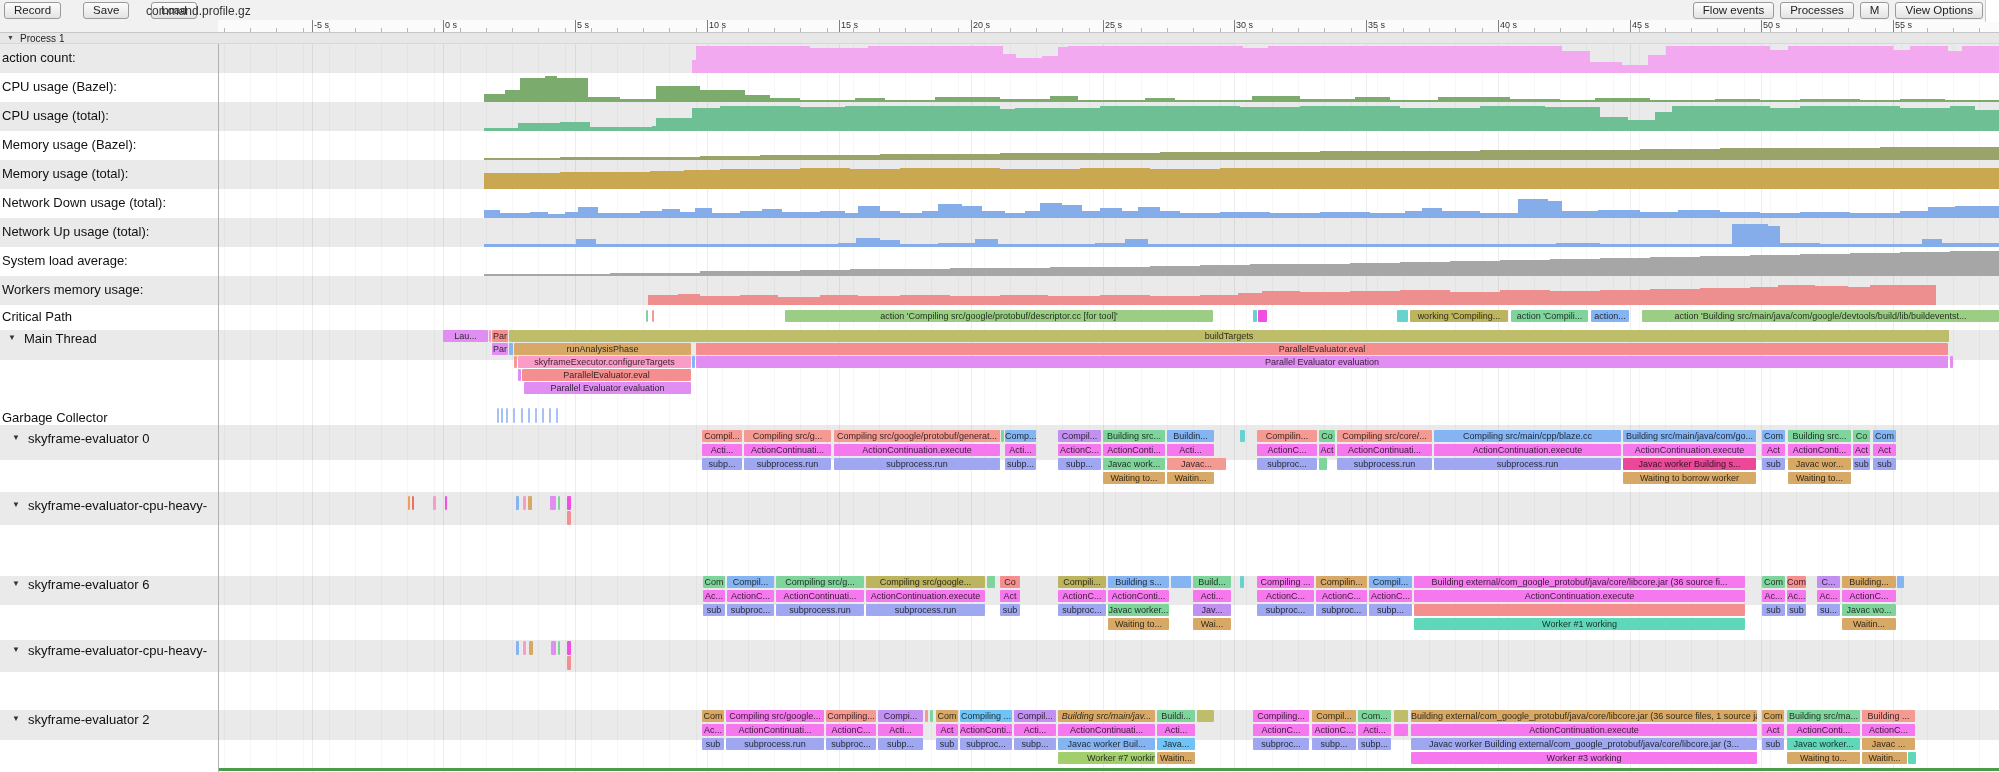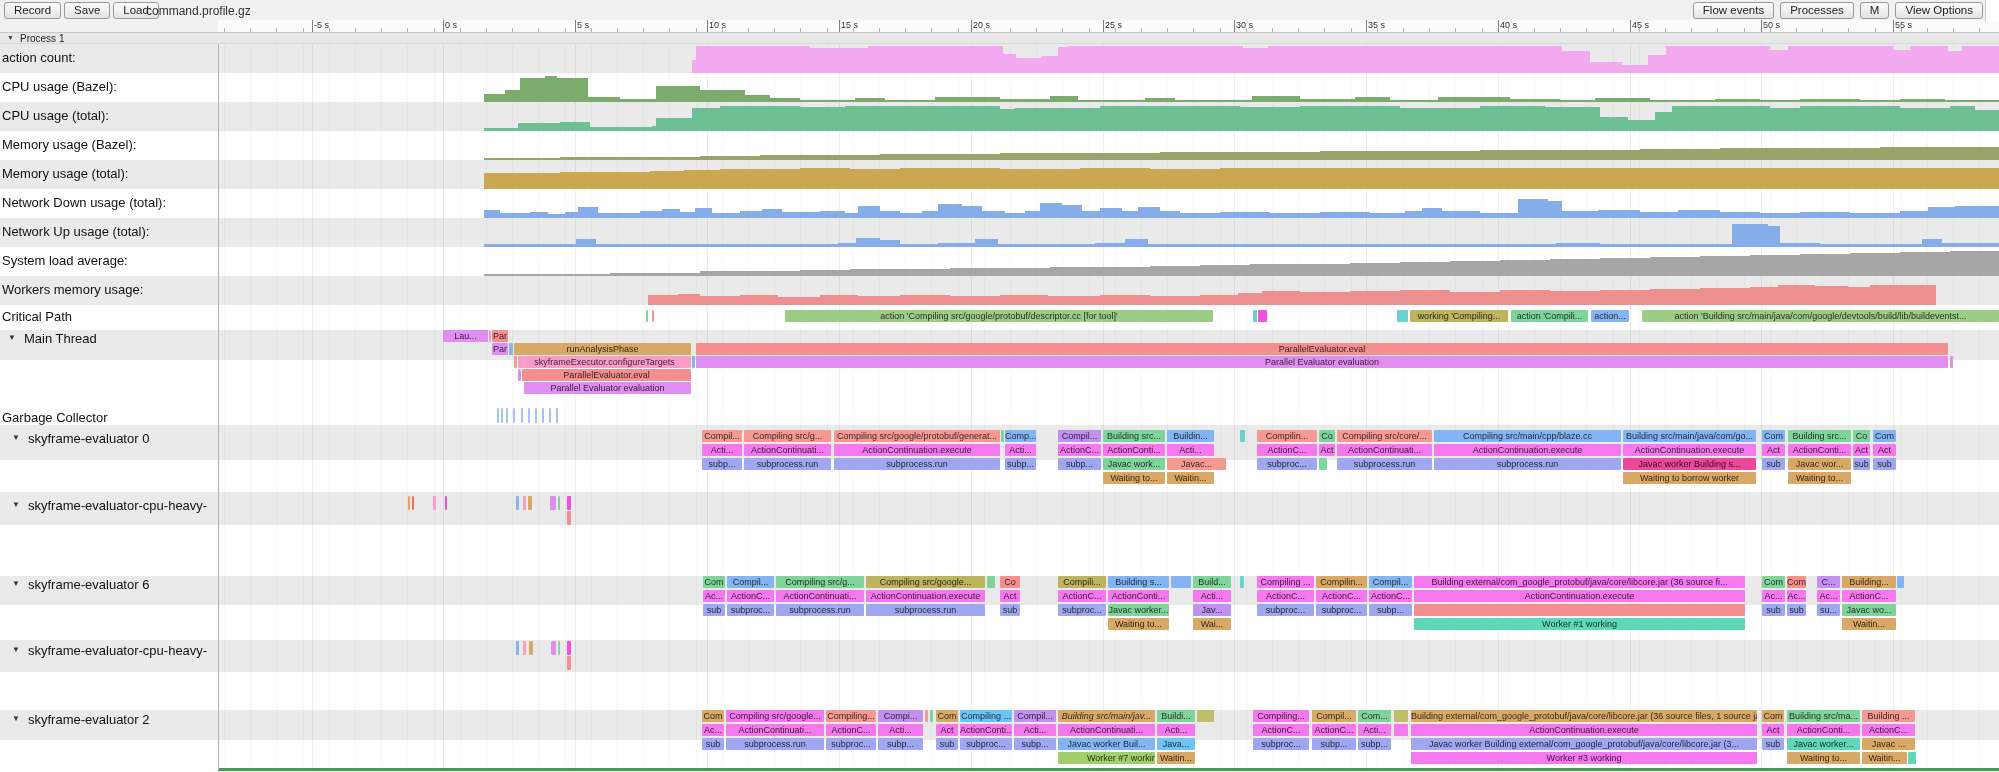--- a/index.html
+++ b/index.html
@@ -1,20 +1,20 @@
 <!DOCTYPE html>
 <html><head>
 <meta charset="utf-8">
 <style>
   html,body{margin:0;padding:0;background:#fff;}
   #stage{position:relative;width:1999px;height:772px;overflow:hidden;background:#fff;
          font-family:"Liberation Sans",sans-serif;-webkit-font-smoothing:antialiased;}
   
   #toolbar{position:absolute;left:0;top:0;width:1999px;height:20px;background:#f1f1f1;z-index:30;}
-  #tb-left{position:absolute;left:4px;top:2px;display:flex;gap:3px;}
+  #tb-left{position:absolute;left:4px;top:2px;display:flex;gap:22px;}
   #tb-right{position:absolute;right:16px;top:2px;display:flex;gap:6px;}
   .tb-btn{font-family:"Liberation Sans",sans-serif;font-size:11.5px;color:#222;
           background:linear-gradient(#fdfdfd,#e3e3e3);border:1px solid #9a9a9a;border-radius:3px;
           padding:1px 9px;height:17px;line-height:13px;box-sizing:border-box;cursor:default;}
   #tb-title{position:absolute;left:146px;top:4px;font-size:12px;color:#333;}
   #tb-corner{position:absolute;right:0;top:0;width:13px;height:22px;background:#fff;border-left:1px solid #ccc;}
   #tb-filler{position:absolute;left:0;top:20px;width:218px;height:12px;background:#f1f1f1;z-index:29;}
   
   #ruler{position:absolute;left:218px;top:20px;width:1781px;height:12px;background:#fbfbfb;z-index:28;}
   .tick{position:absolute;top:0;height:12px;border-left:1px solid #808080;}
@@ -192,20 +192,21 @@
       <div class="bar" style="left: 1397px; top: 310px; width: 11px; height: 12px; background: rgb(102, 211, 207); line-height: 12px;"></div>
       <div class="bar" style="left: 1410px; top: 310px; width: 98px; height: 12px; background: rgb(188, 180, 94); line-height: 12px;">working 'Compiling...</div>
       <div class="bar" style="left: 1511px; top: 310px; width: 77px; height: 12px; background: rgb(127, 212, 155); line-height: 12px;">action 'Compili...</div>
       <div class="bar" style="left: 1591px; top: 310px; width: 38px; height: 12px; background: rgb(133, 180, 242); line-height: 12px;">action...</div>
       <div class="bar" style="left: 1642px; top: 310px; width: 357px; height: 12px; background: rgb(155, 205, 132); line-height: 12px;">action 'Building src/main/java/com/google/devtools/build/lib/buildeventst...</div>
       <div class="grp-tri" style="left: 8px; top: 333px;">▼</div>
       <div class="side-label" style="left: 24px; top: 331px;">Main Thread</div>
       <div class="bar" style="left: 443px; top: 330px; width: 45px; height: 12px; background: rgb(225, 142, 242); line-height: 12px;">Lau...</div>
       <div class="bar" style="left: 489px; top: 330px; width: 2px; height: 12px; background: rgb(250, 156, 200); line-height: 12px;"></div>
       <div class="bar" style="left: 492px; top: 330px; width: 16px; height: 12px; background: rgb(245, 143, 143); line-height: 12px;">Par</div>
+      <div class="bar" style="left: 509px; top: 330px; width: 1440px; height: 12px; background: rgb(189, 189, 106); line-height: 12px;">buildTargets</div>
       <div class="bar" style="left: 492px; top: 343px; width: 16px; height: 12px; background: rgb(225, 142, 242); line-height: 12px;">Par</div>
       <div class="bar" style="left: 509px; top: 343px; width: 4px; height: 12px; background: rgb(133, 180, 242); line-height: 12px;"></div>
       <div class="bar" style="left: 514px; top: 343px; width: 177px; height: 12px; background: rgb(216, 169, 102); line-height: 12px;">runAnalysisPhase</div>
       <div class="bar" style="left: 696px; top: 343px; width: 1252px; height: 12px; background: rgb(245, 143, 143); line-height: 12px;">ParallelEvaluator.eval</div>
       <div class="bar" style="left: 514px; top: 356px; width: 3px; height: 12px; background: rgb(244, 154, 146); line-height: 12px;"></div>
       <div class="bar" style="left: 518px; top: 356px; width: 173px; height: 12px; background: rgb(250, 156, 200); line-height: 12px;">skyframeExecutor.configureTargets</div>
       <div class="bar" style="left: 692px; top: 356px; width: 3px; height: 12px; background: rgb(133, 180, 242); line-height: 12px;"></div>
       <div class="bar" style="left: 696px; top: 356px; width: 1252px; height: 12px; background: rgb(225, 142, 242); line-height: 12px;">Parallel Evaluator evaluation</div>
       <div class="bar" style="left: 1950px; top: 356px; width: 3px; height: 12px; background: rgb(225, 142, 242); line-height: 12px;"></div>
       <div class="bar" style="left: 518px; top: 369px; width: 3px; height: 12px; background: rgb(225, 142, 242); line-height: 12px;"></div>

